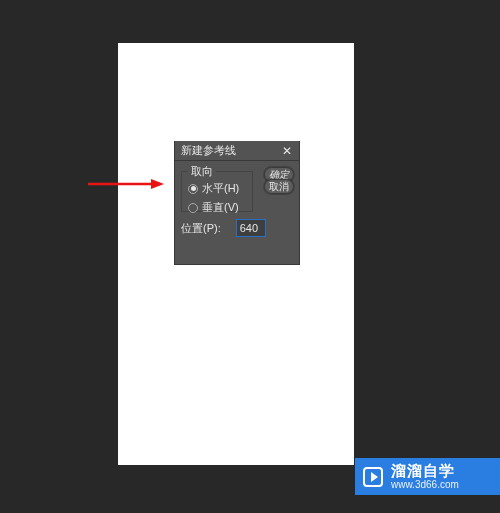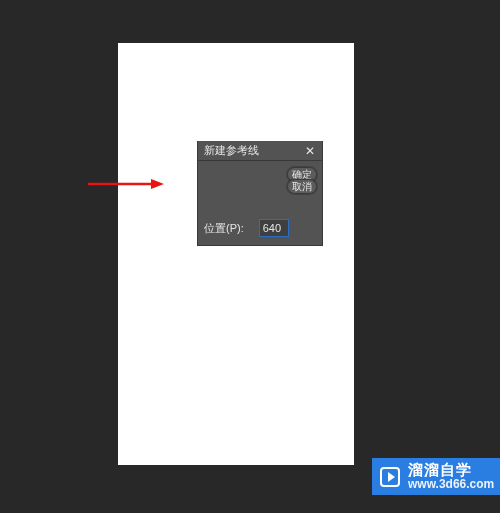--- a/index.html
+++ b/index.html
@@ -29,26 +29,25 @@
       top: 177px;
       width: 76px;
       height: 14px;
       pointer-events: none;
     }
     .dialog {
       position: absolute;
       left: 174px;
       top: 141px;
       width: 126px;
-      height: 105px;
+      height: 124px;
       background: #535353;
       border: 1px solid #383838;
       border-top: none;
       font-size: 11px;
-      margin-left: 23px;
     }
     .dialog-titlebar {
       height: 20px;
       background: #535353;
       border-bottom: 1px solid #383838;
       display: flex;
       justify-content: space-between;
       align-items: center;
       padding: 0 4px 0 6px;
     }
@@ -117,20 +116,21 @@
       color: #e6e6e6;
       font-size: 10px;
       display: flex;
       align-items: center;
       justify-content: center;
       cursor: pointer;
       box-shadow: 0 0 0 1px rgba(0,0,0,0.2);
     }
     .btn-ok {
       top: 6px;
+      font-style: italic;
     }
     .btn-cancel {
       top: 18px;
     }
     .position-row {
       position: absolute;
       left: 6px;
       top: 58px;
       display: flex;
       align-items: center;
@@ -147,21 +147,21 @@
       font-size: 11px;
       padding: 8px 3px;
       display: flex;
       align-items: center;
     }
     .bottom-banner {
       position: absolute;
       right: 0;
       bottom: 18px;
       height: 37px;
-      width: 128px;
+      width: 145px;
       background: #2a7de1;
       display: flex;
       align-items: center;
       padding: 0 8px;
       gap: 8px;
       margin-left: 15px;
     }
     .banner-icon {
       width: 20px;
       height: 20px;
@@ -185,41 +185,53 @@
       display: flex;
       flex-direction: column;
       line-height: 1.1;
     }
     .banner-main {
       font-size: 15px;
       font-weight: bold;
       letter-spacing: 1px;
     }
     .banner-sub {
-      font-size: 12px;
+      font-size: 10px;
       opacity: 0.9;
-      font-weight: bold;
     }
   </style>
 </head>
 <body>
 
 <div class="canvas-area"></div>
 
 <svg class="arrow" viewBox="0 0 76 14">
   <line x1="0" y1="7" x2="66" y2="7" stroke="#e81313" stroke-width="2.5"></line>
   <polygon points="76,7 63,2 63,12" fill="#e81313"></polygon>
 </svg>
 
 <div class="dialog">
   <div class="dialog-titlebar">
     <span class="dialog-title">新建参考线</span>
     <span class="close-btn">✕</span>
   </div>
   <div class="dialog-body">
+    <fieldset class="fieldset">
+      <legend class="fieldset-legend">取向</legend>
+      <div class="radio-row">
+        <span class="radio-outer">
+            <span class="radio-inner"></span>
+          </span>
+        <span>水平(H)</span>
+      </div>
+      <div class="radio-row">
+        <span class="radio-outer"></span>
+        <span>垂直(V)</span>
+      </div>
+    </fieldset>
 
     <div class="btn btn-ok">确定</div>
     <div class="btn btn-cancel">取消</div>
 
     <div class="position-row">
       <span>位置(P):</span>
       <span class="position-input">640</span>
     </div>
   </div>
 </div>

